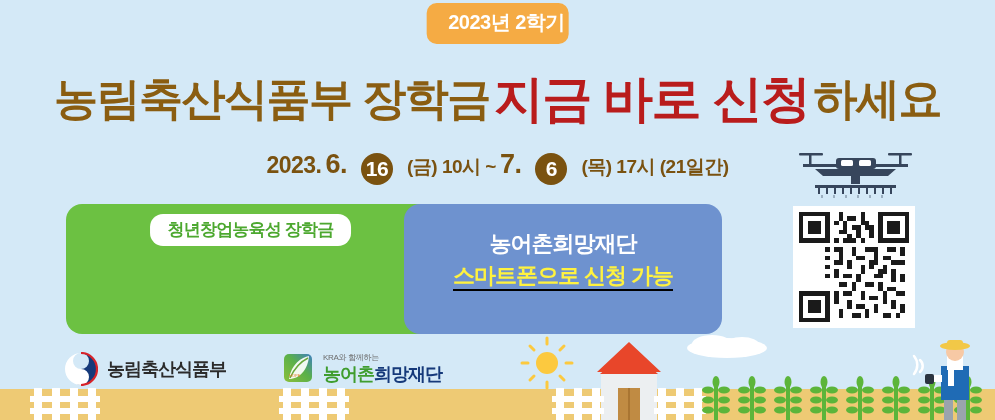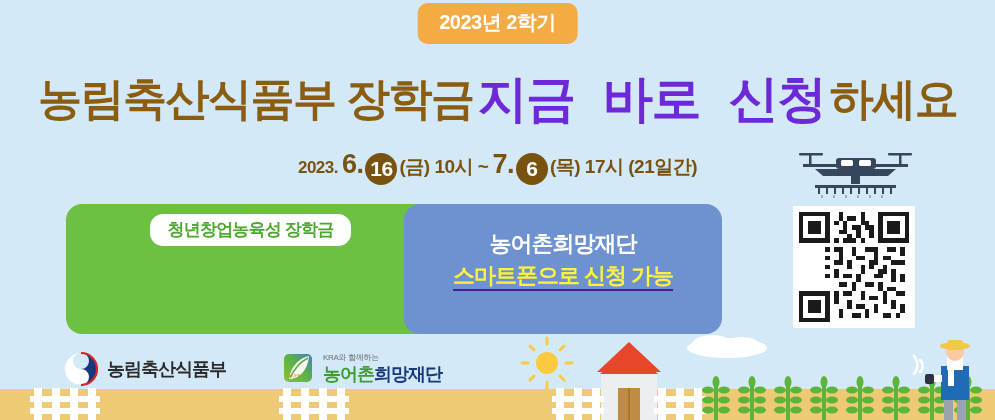--- a/index.html
+++ b/index.html
@@ -16,51 +16,51 @@
 
   
   .sky{position:absolute;left:0;top:0;width:995px;height:404px;background:#d4e9f7;}
   .ground-wide{position:absolute;left:0;top:389px;width:995px;height:31px;background:#eeca74;}
 
   
   .badge{
     position:absolute;left:50%;top:3px;transform:translateX(-50%);
     background:#f5ab44;color:#ffffff;
     border-radius:10px;
-    padding:6px 22px 8px 22px;
+    padding:6px 4px 8px 22px;
     font-size:20px;font-weight:bold;letter-spacing:-0.5px;
     white-space:nowrap;
   }
 
   
   .headline{
     position:absolute;left:0;top:66px;width:995px;
     text-align:center;white-space:nowrap;
     font-weight:bold;letter-spacing:-1.5px;
   }
   .hl-brown{font-size:44px;color:#8a5d11;vertical-align:middle;margin-top:17px;}
-  .hl-green{font-size:50px;color:#6d28d9;vertical-align:middle;padding:0 4px;font-family:Liberation Mono, monospace;}
+  .hl-green{font-size:50px;color:#b91c1c;vertical-align:middle;padding:0 4px;}
 
   
   .dateline{
     position:absolute;left:0;top:149px;width:995px;
     text-align:center;white-space:nowrap;
     color:#7a5210;font-weight:bold;letter-spacing:-0.5px;
   }
-  .d-year{font-size:17px;text-align:center;}
+  .d-year{font-size:23px;text-align:center;}
   .d-month{font-size:27px;}
   .d-small{font-size:19px;}
   .d-circle{
     display:inline-block;
     width:32px;height:32px;line-height:32px;
     border-radius:50%;
     background:#7a5210;color:#ffffff;
     font-size:21px;text-align:center;
     vertical-align:middle;
-    margin:0 2px;
+    margin:0 14px;
   }
 
   
   .card{
     position:absolute;border-radius:16px;
     text-align:center;
   }
   .card-green{
     left:66px;top:204px;width:369px;height:130px;
     background:#6cc142;
@@ -83,21 +83,21 @@
     line-height:33px;letter-spacing:-1px;white-space:nowrap;
   }
   .hl-yellow{color:#fff23f;}
   .hl-navy{color:#17347c;}
   .blue-body{
     position:absolute;left:0;top:24px;width:318px;
     color:#ffffff;font-weight:bold;font-size:22px;
     line-height:32px;letter-spacing:-1px;white-space:nowrap;
   }
   .blue-yellow{color:#fff23f;}
-  .blue-ul{color:#fff23f;border-bottom:2px solid #4c1d95;padding-bottom:1px;}
+  .blue-ul{color:#fff23f;border-bottom:2px solid #000000;padding-bottom:1px;}
 
   
   .qrbox{
     position:absolute;left:793px;top:206px;
     width:122px;height:122px;background:#ffffff;
     padding:6px;box-sizing:border-box;
   }
   .qrgrid{width:110px;height:110px;display:block;}
 
   

